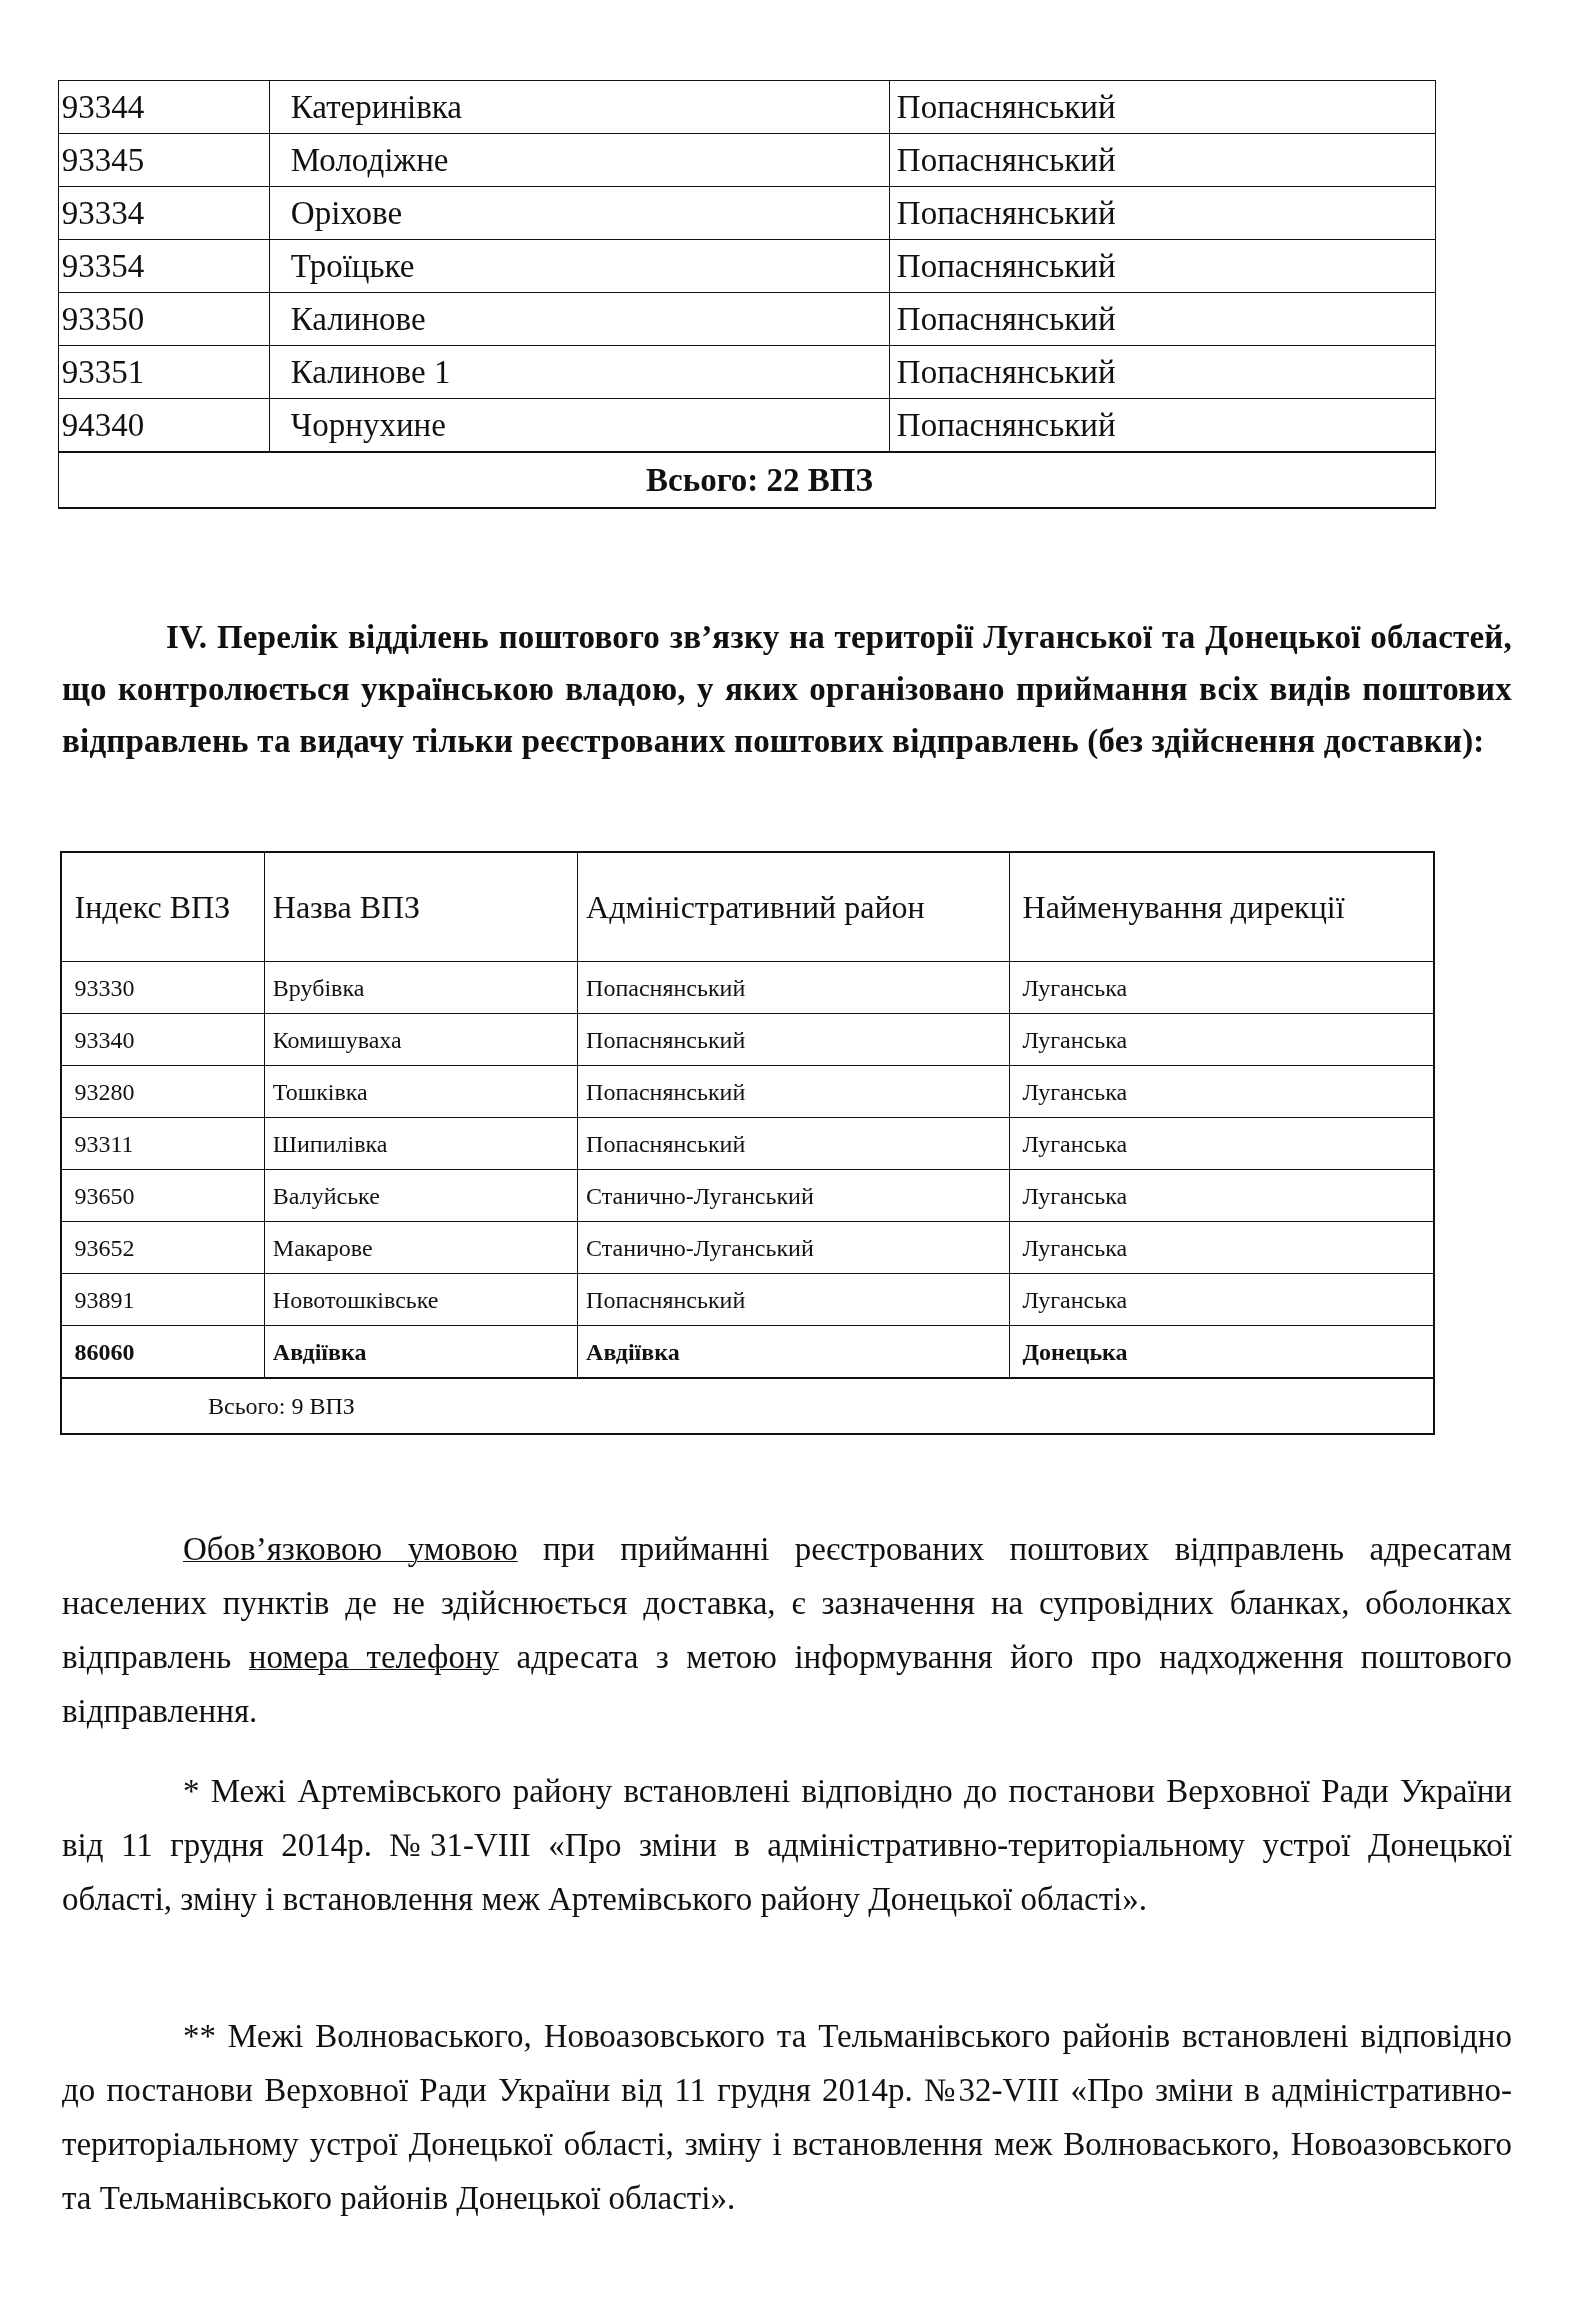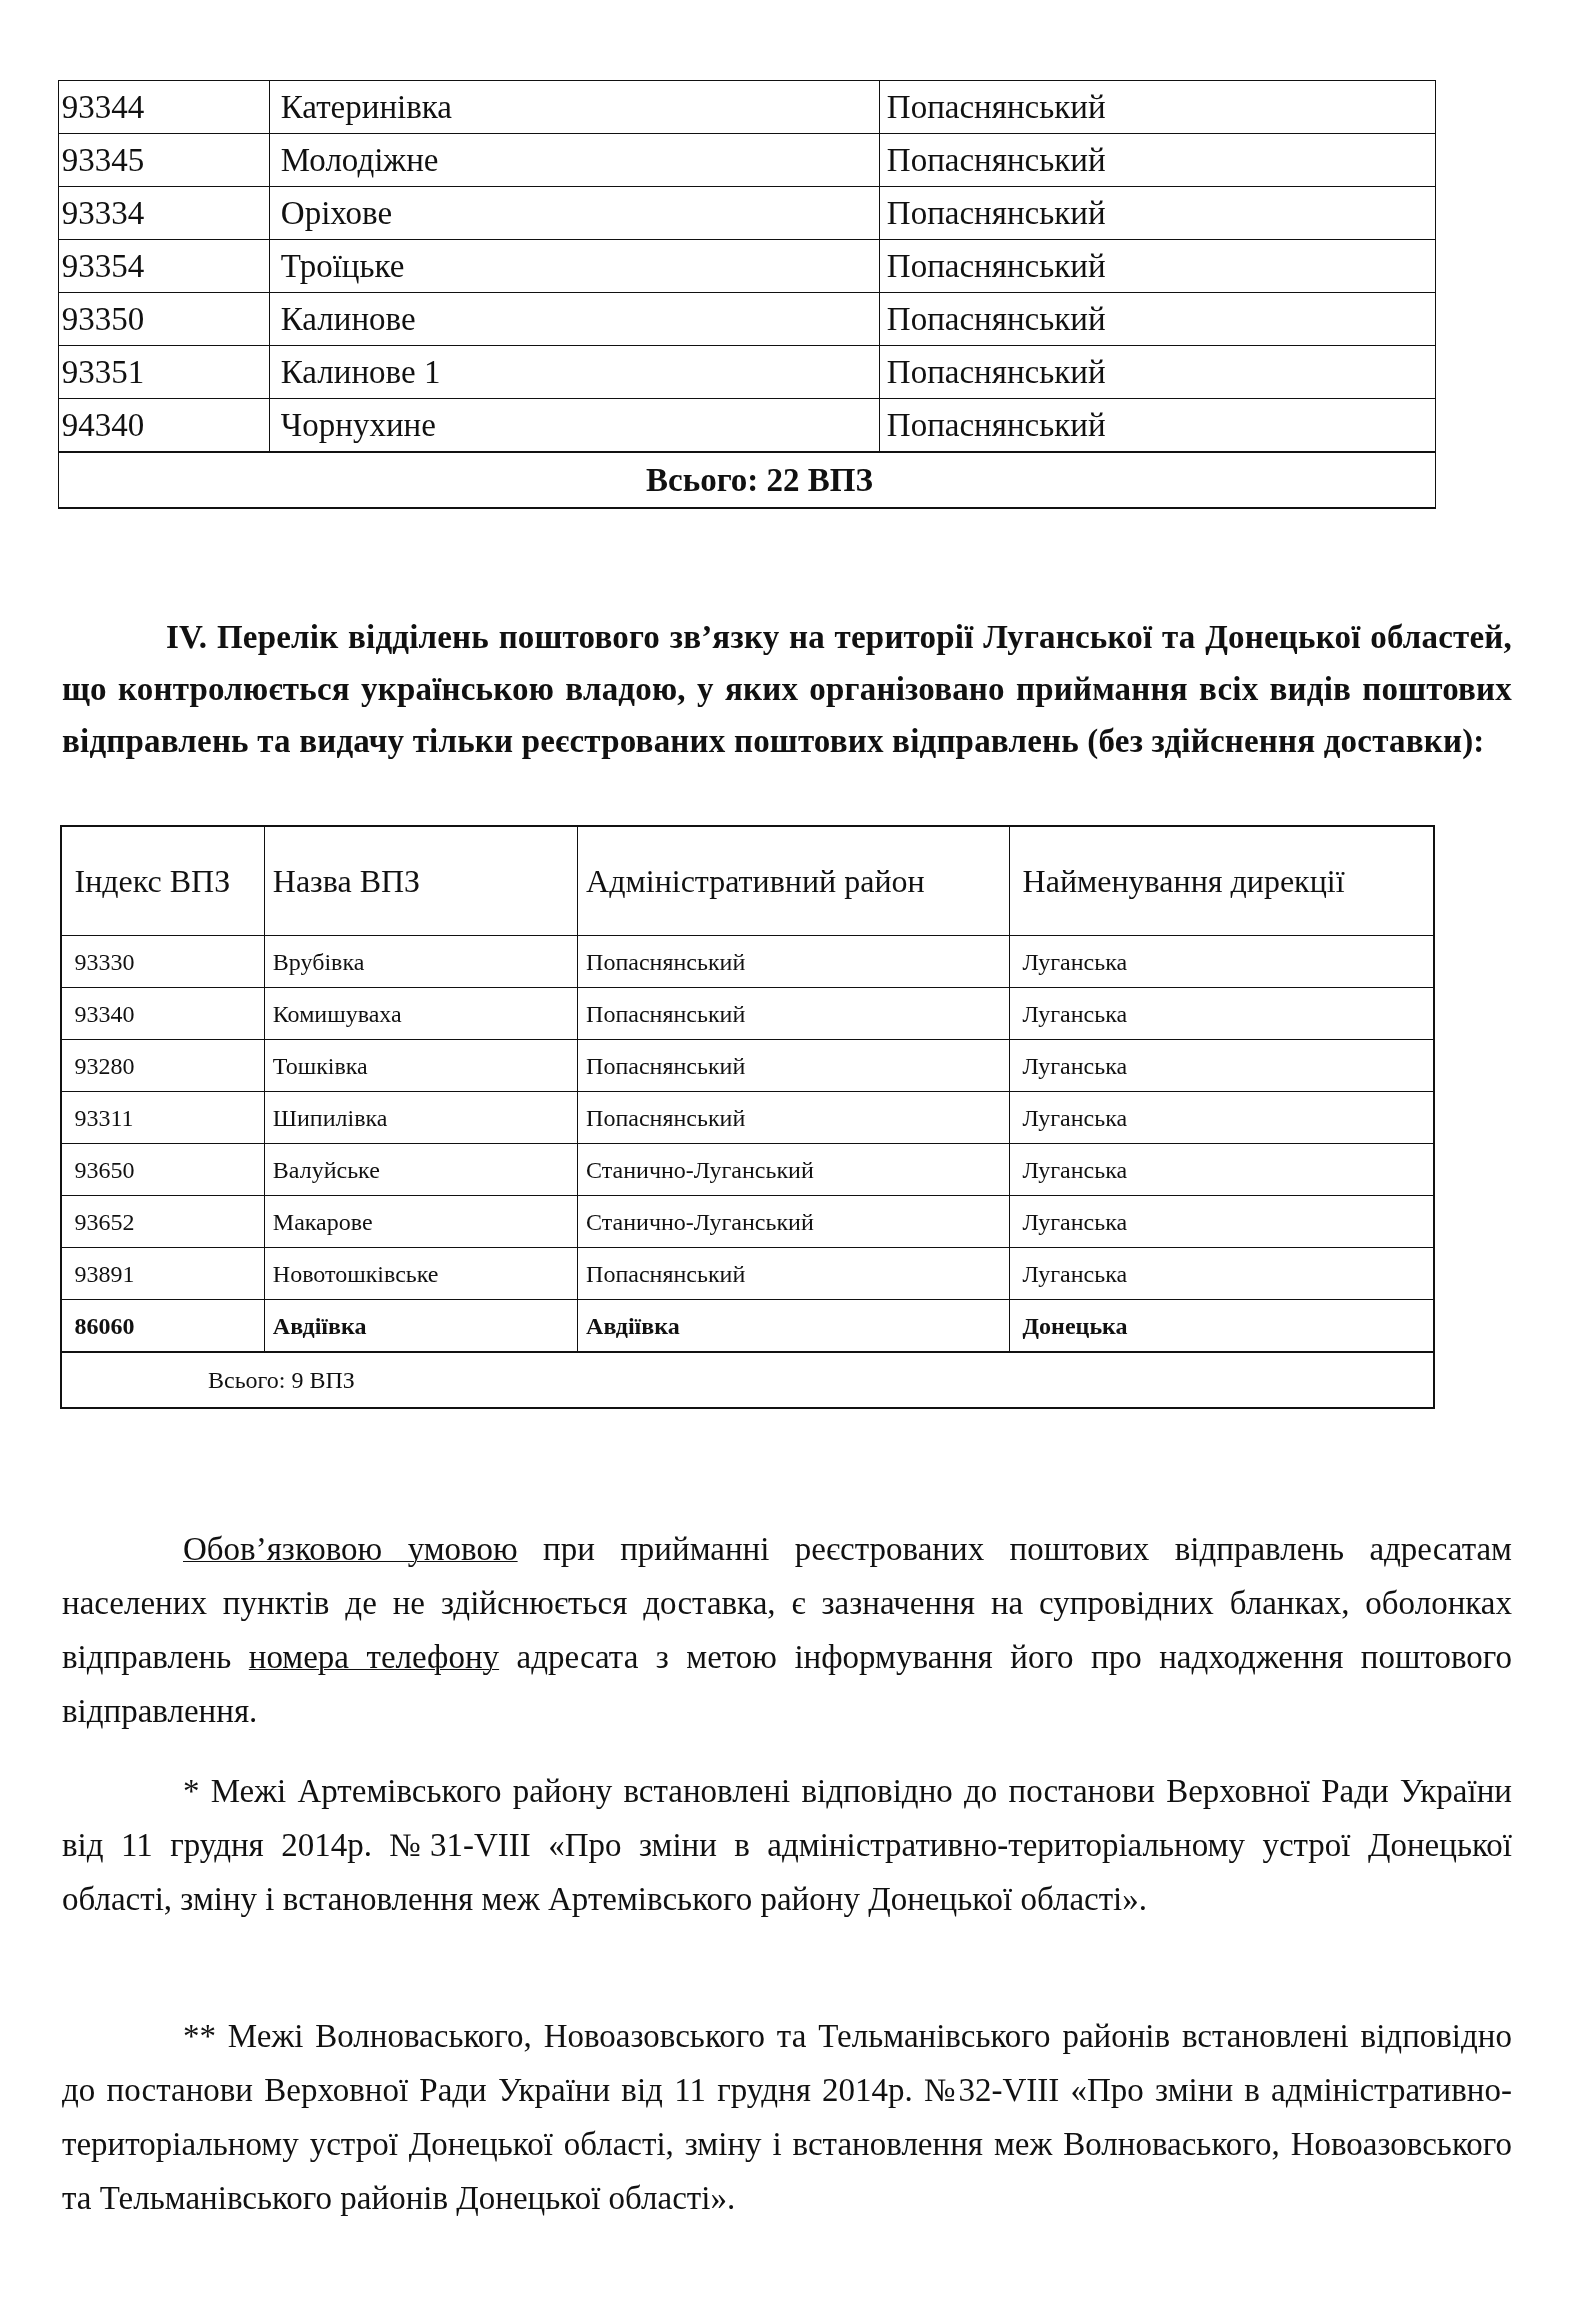--- a/index.html
+++ b/index.html
@@ -6,31 +6,31 @@
   body {
     width: 1575px; height: 2319px; position: relative; overflow: hidden;
     font-family: "Liberation Serif", "DejaVu Serif", serif; color: #111;
   }
   .abs { position: absolute; }
   table { border-collapse: collapse; position: absolute; table-layout: fixed; }
   td { border: 1.4px solid #111; padding: 0 7px; vertical-align: middle; white-space: nowrap; }
   #t1 { left: 58px; top: 80px; width: 1378px; }
   #t1 td { font-size: 33px; height: 52px; line-height: 36px; }
   #t1 td.idx { width: 200px; padding-left: 2.8px; }
-  #t1 td.name { width: 591px; padding-left: 11px; }
+  #t1 td.name { width: 591px; padding-left: 21px; }
   #t1 td.total { text-align: center; font-weight: bold; height: 54px; border-top: 2.8px solid #111; border-bottom: 2.8px solid #111; padding-left: 32px; }
 
   .heading {
     left: 62px; width: 1450px; font-size: 33px; font-weight: bold;
     line-height: 52px; text-align: justify; text-align-last: left; letter-spacing: 0.2px;
   }
   .heading .u { text-decoration-thickness: 2.1px; }
   .heading .ind { display: inline-block; width: 104px; }
 
-  #t2 { left: 60px; top: 825px; width: 1375px; border: 2.8px solid #111; }
+  #t2 { left: 60px; top: 851px; width: 1375px; border: 2.8px solid #111; }
   #t2 td { font-size: 24px; height: 51px; line-height: 36px; padding-left: 12.5px; }
   #t2 td.c1 { width: 182px; }
   #t2 td.c2 { width: 297px; padding-left: 8.3px; }
   #t2 td.c3 { width: 416px; padding-left: 8.3px; border-radius: 10px; }
   #t2 tr.head td { height: 108px; line-height: 50px; vertical-align: middle; font-size: 32px; }
   #t2 tr.bold td { font-weight: bold; }
   #t2 td.total { height: 54px; padding-left: 146px; border-top: 2.8px solid #111; }
 
   .para {
     left: 62px; width: 1450px; font-size: 33px; line-height: 54px;

